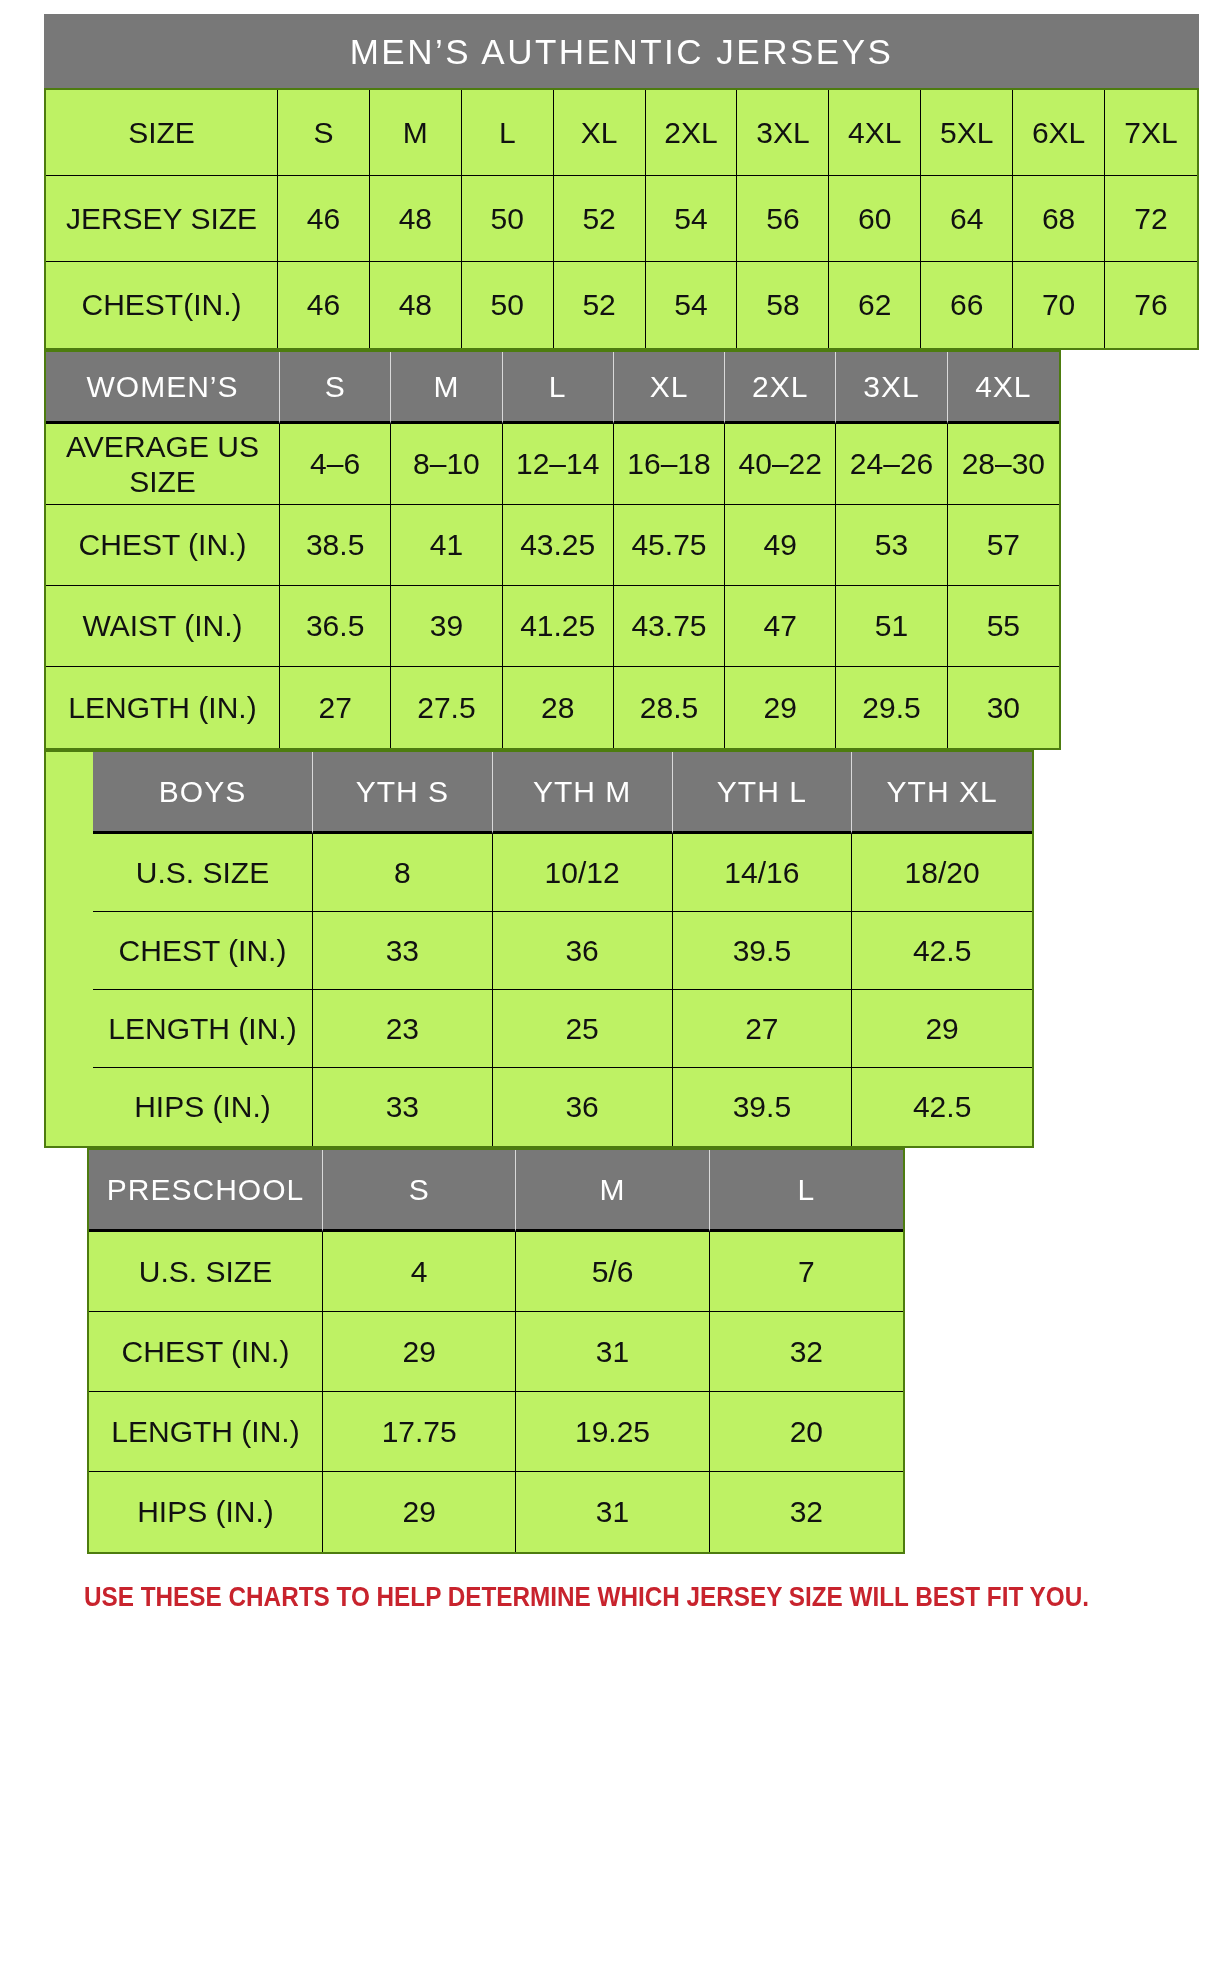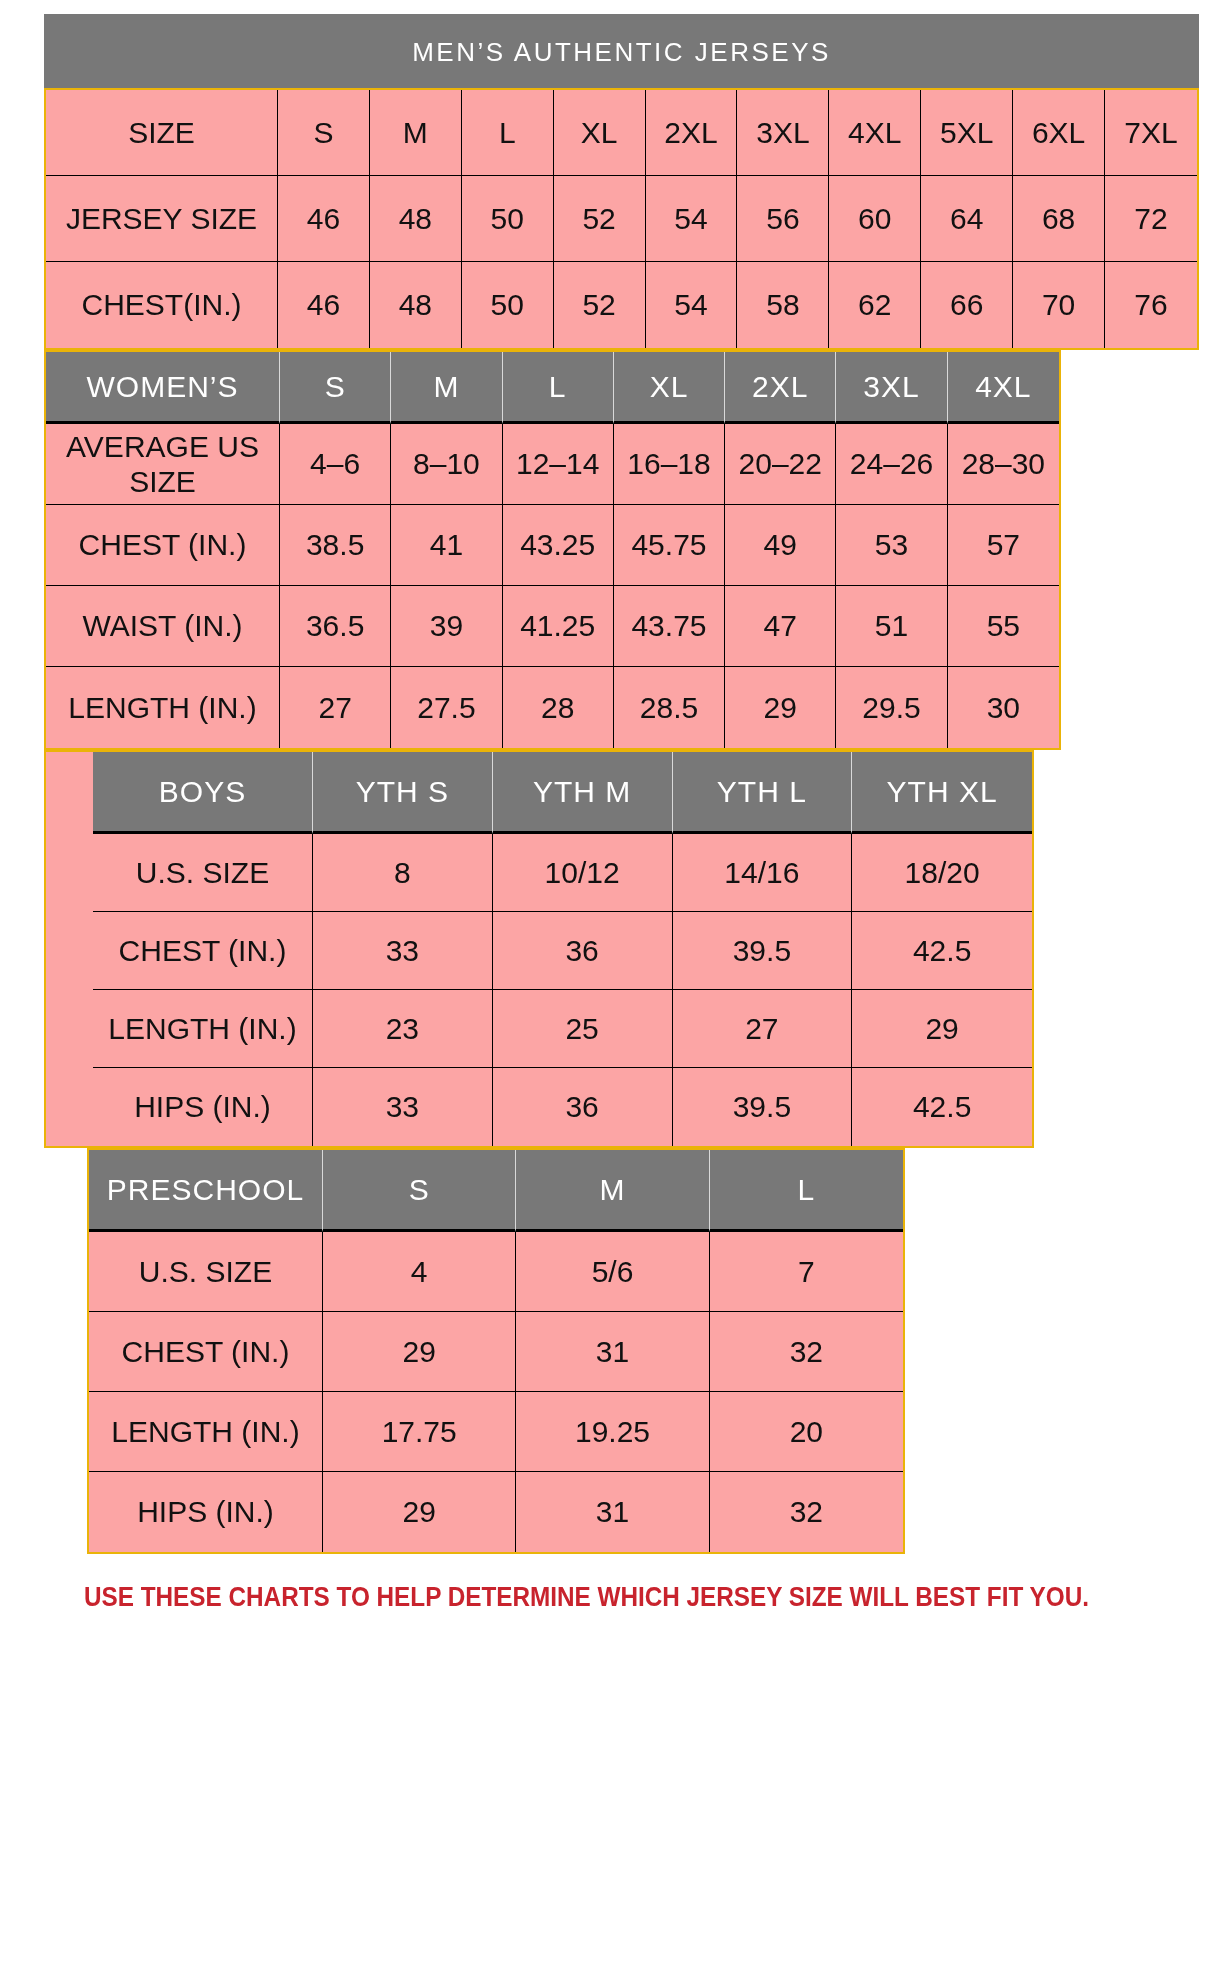--- a/index.html
+++ b/index.html
@@ -38,22 +38,22 @@
   .note .squish { display: inline-block; max-width: 1000px; transform: scaleX(0.90); transform-origin: left top; }
   .footer { margin-top: 28px; font-size: 27px; margin-left: 40px; }
   .footer .squish { display: inline-block; white-space: nowrap; transform: scaleX(0.90); transform-origin: left top; }
 
   
   section.tblwrap { margin: 0; }
   table {
     table-layout: fixed;
     border-collapse: separate;
     border-spacing: 0;
-    border: 2px solid #eab308;
-    background: #fca5a5;
+    border: 2px solid #4d7c0f;
+    background: #bef264;
   }
   th, td {
     text-align: center;
     vertical-align: middle;
     padding: 0 4px;
     overflow: hidden;
     font-weight: normal;
     font-size: 30px;
   }
   td, tbody th { border-right: 1px solid #000; border-bottom: 1px solid #000; }
@@ -68,21 +68,21 @@
     letter-spacing: 1px;
   }
   thead th:last-child { border-right: none; }
 
   
   .mens { margin-top: 24px; }
   .banner {
     width: 1155px; height: 74px;
     background: var(--header-gray, #787878);
     color: #fff;
-    font-size: 26px;
+    font-size: 35px;
     letter-spacing: 2.5px;
     text-align: center;
     line-height: 76px;
   }
   .mens table { width: 1155px; }
   .mens th.label { width: 232px; }
   .mens tbody tr > * { height: 86px; }
 
   
   .womens { margin-top: 46px; }
@@ -173,21 +173,21 @@
             <th>4XL</th>
           </tr>
         </thead>
         <tbody>
           <tr>
             <th class="label">AVERAGE US SIZE</th>
             <td>4–6</td>
             <td>8–10</td>
             <td>12–14</td>
             <td>16–18</td>
-            <td>20–22</td>
+            <td>40–22</td>
             <td>24–26</td>
             <td>28–30</td>
           </tr>
           <tr>
             <th class="label">CHEST (IN.)</th>
             <td>38.5</td>
             <td>41</td>
             <td>43.25</td>
             <td>45.75</td>
             <td>49</td>

